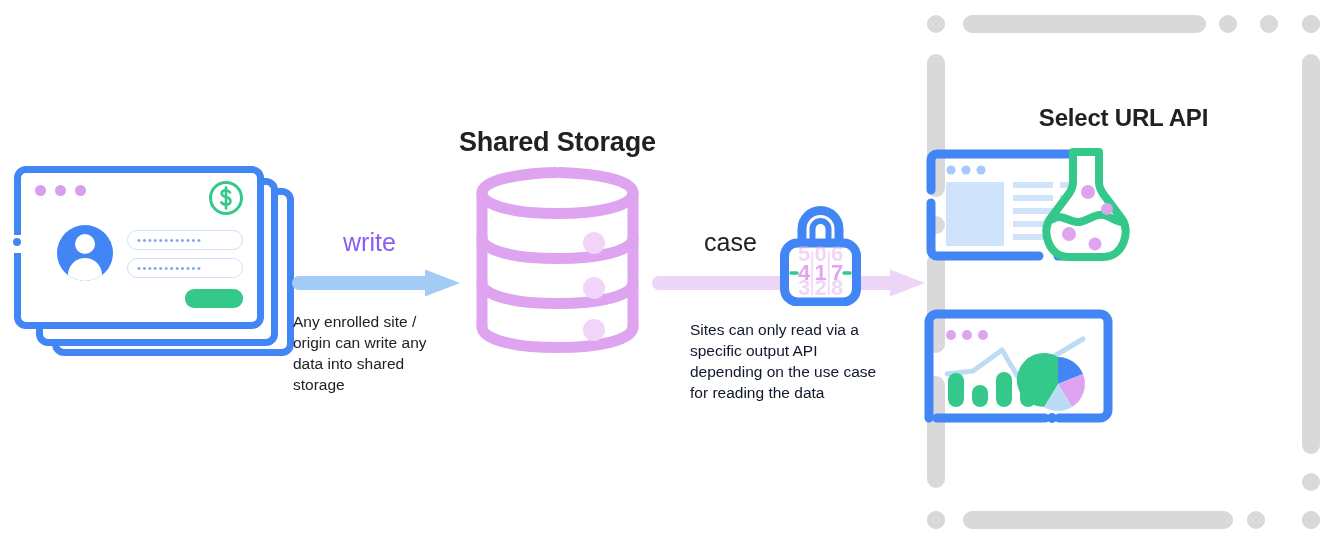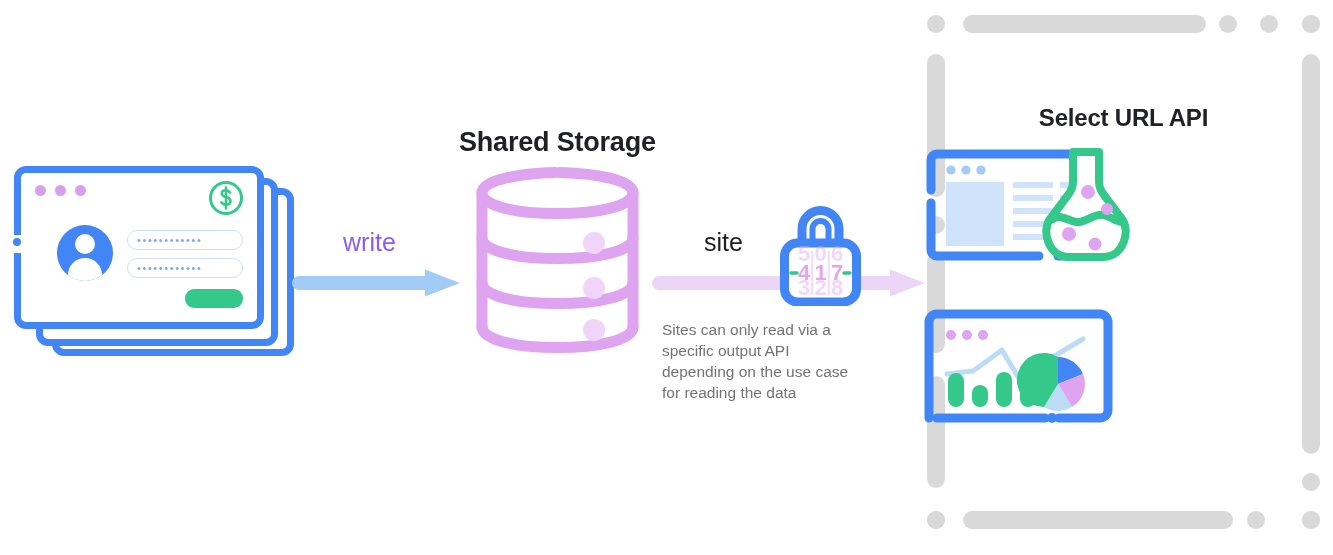--- a/index.html
+++ b/index.html
@@ -118,22 +118,22 @@
 
   
   #read-label { left: 704px; top: 228px; font-size: 25px; color: #202124; }
   #read-arrow { left: 650px; top: 268px; width: 276px; height: 30px; }
 
   
   #padlock { left: 779px; top: 203px; width: 83px; height: 103px; }
 
   
   #read-caption {
-    left: 662px; top: 319px; width: 245px;
-    font-size: 15.5px; line-height: 21px; color: #737373;
+    left: 690px; top: 319px; width: 245px;
+    font-size: 15.5px; line-height: 21px; color: #0f172a;
     white-space: pre-line;
   }
 
   
   #output-panel {
     left: 921px; top: 12px; width: 405px; height: 532px;
   }
   #output-panel .panel-border {
     position: absolute; inset: 0;
   }
@@ -189,20 +189,24 @@
   </div>
 
   <div class="abs" id="write-label">write</div>
 
   <div class="abs" id="write-arrow">
     <svg width="171" height="30" viewBox="0 0 171 30">
       <path d="M9 8 h126 V1.5 L170 15 135 28.5 V22 H9 a7 7 0 0 1 0-14 z" fill="#a2cbf6"></path>
     </svg>
   </div>
 
+  <div class="abs" id="write-caption">Any enrolled site /
+origin can write any
+data into shared
+storage</div>
 
   <div class="abs" id="shared-storage-title">Shared Storage</div>
 
   <div class="abs" id="cylinder">
     <svg width="175" height="188" viewBox="0 0 175 188">
       <g fill="none" stroke="#dea4ef" stroke-width="11" stroke-linecap="round">
 
         <path d="M89.5 6.5 C128 7.5 163 14.5 163 27 C163 40 129 47.5 87.5 47.5 C46 47.5 12 40 12 27 C12 14.5 47 7.5 85.5 6.5"></path>
 
         <path d="M12 27 V161"></path>
@@ -214,21 +218,21 @@
         <path d="M12 117 C12 130 46 137.5 87.5 137.5 C129 137.5 163 130 163 117"></path>
       </g>
       <g fill="#f0d4fa">
         <circle cx="124" cy="77" r="11"></circle>
         <circle cx="124" cy="122" r="11"></circle>
         <circle cx="124" cy="164" r="11"></circle>
       </g>
     </svg>
   </div>
 
-  <div class="abs" id="read-label">site</div>
+  <div class="abs" id="read-label">case</div>
 
   <div class="abs" id="read-arrow">
     <svg width="276" height="30" viewBox="0 0 276 30">
       <path d="M9 8 h231 V1.5 L275 15 240 28.5 V22 H9 a7 7 0 0 1 0-14 z" fill="#ecd5f7"></path>
     </svg>
   </div>
 
   <div class="abs" id="padlock">
     <svg width="83" height="103" viewBox="0 0 83 103">
 

